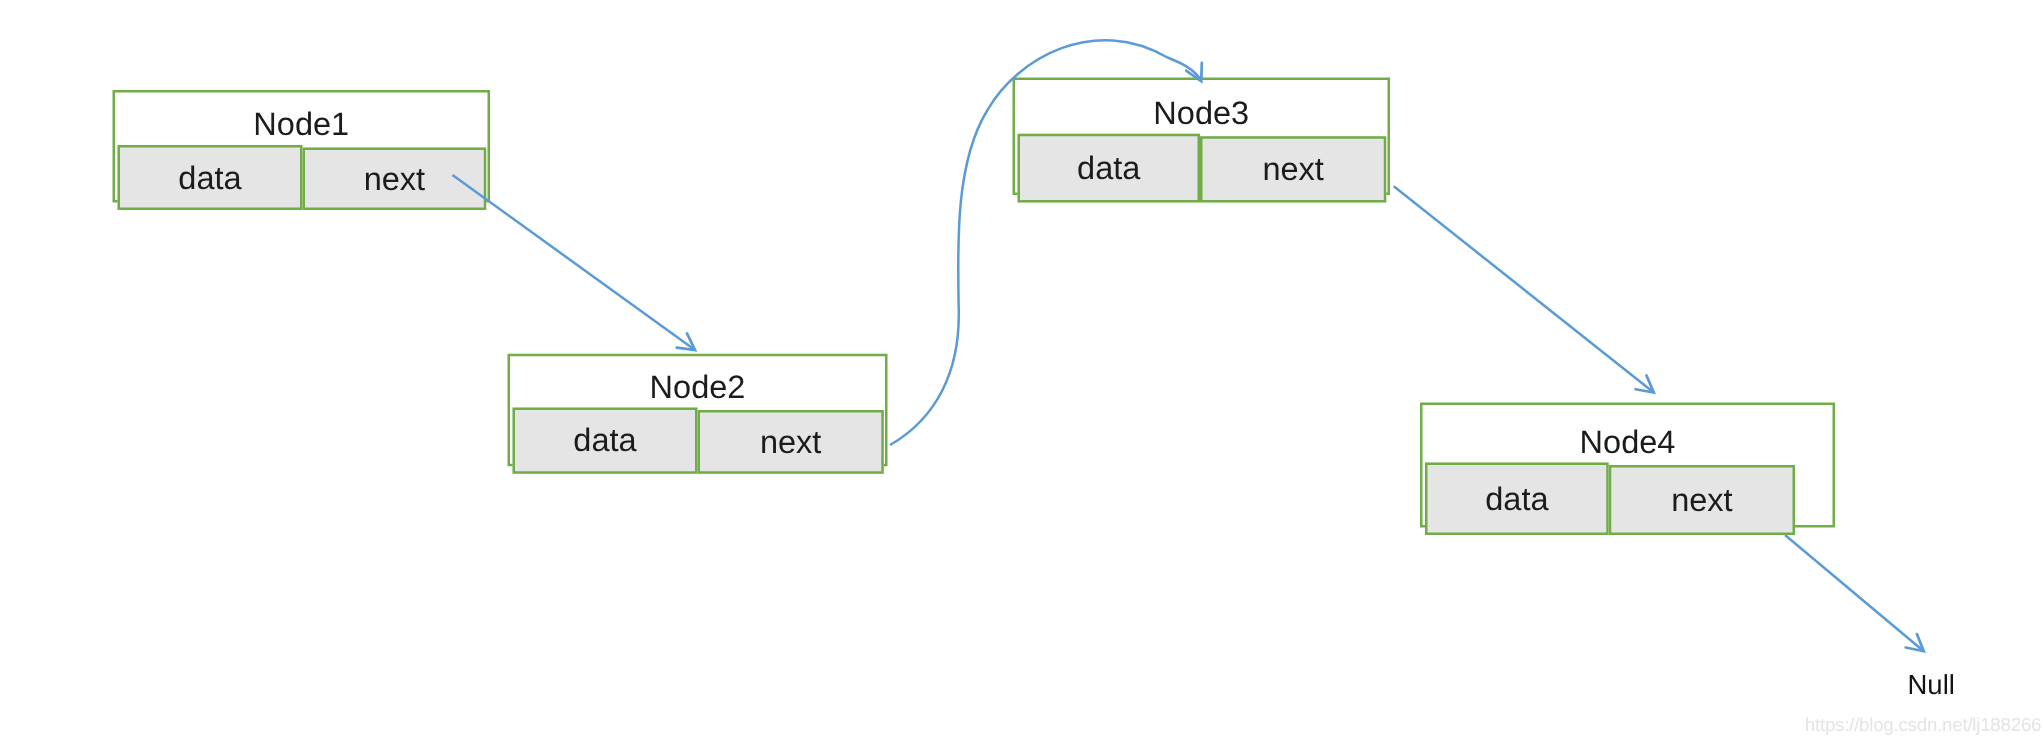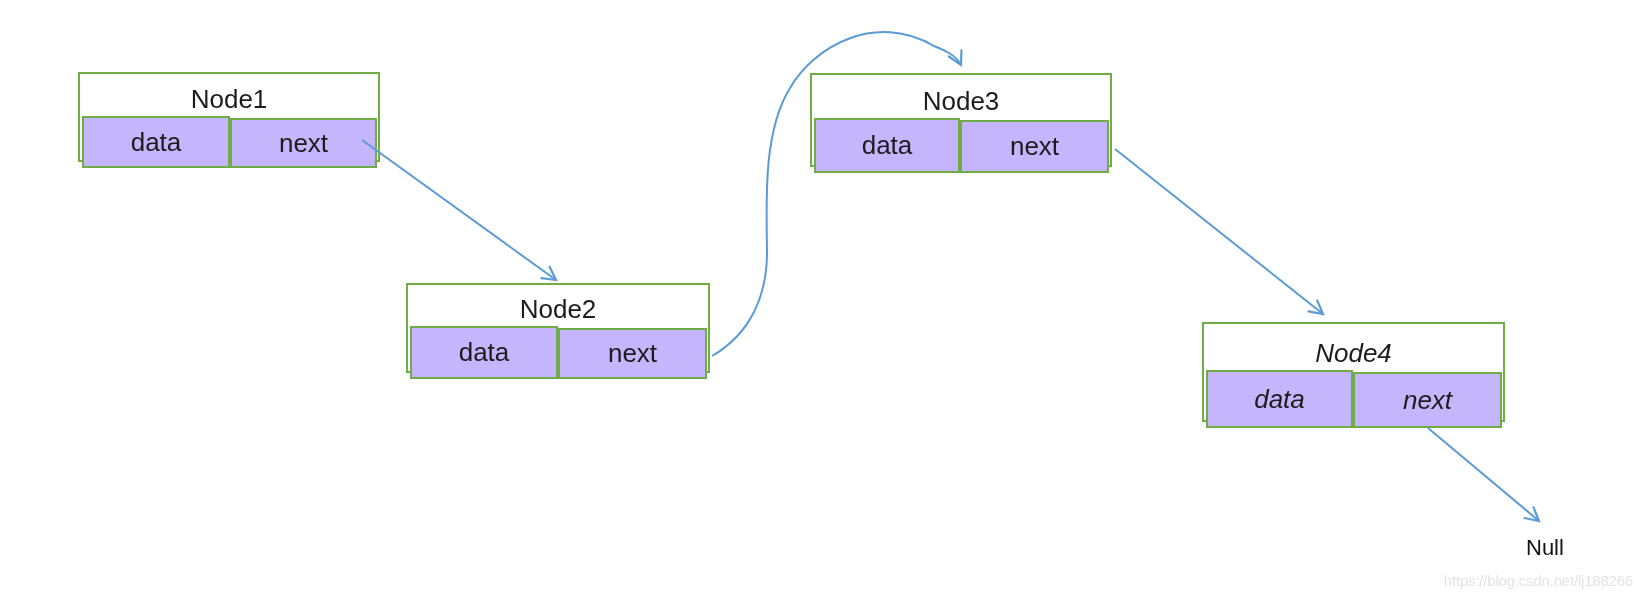--- a/index.html
+++ b/index.html
@@ -27,21 +27,21 @@
   }
   .node .title{
     position:absolute;left:0;top:0;width:100%;
     display:flex;align-items:flex-end;justify-content:center;
     font-size:26px;color:var(--ink);
     box-sizing:border-box;padding-bottom:1px;
     z-index:2;white-space:nowrap;
   }
   .node .cell{
     position:absolute;
-    background:#c4b5fd;
+    background:#e5e5e5;
     border:2px solid var(--green);
     box-sizing:border-box;
     display:flex;align-items:center;justify-content:center;
     font-size:26px;color:var(--ink);
     z-index:2;white-space:nowrap;
   }
   #null-label{
     position:absolute;z-index:2;
     font-size:22px;color:#141414;white-space:nowrap;
   }
@@ -64,37 +64,37 @@
     </defs>
   <path d="M 362 140 L 556 280" fill="none" stroke="#5B9BD5" stroke-width="2" marker-end="url(#arrow-head)"></path>
       <path d="M 712 356 C 750 334 768 296 767 248 C 766 196 764 130 790 88 C 814 46 876 12 934 46 C 944 50 956 55 961 65" fill="none" stroke="#5B9BD5" stroke-width="2" marker-end="url(#arrow-head)"></path>
       <path d="M 1115 149 L 1323 314" fill="none" stroke="#5B9BD5" stroke-width="2" marker-end="url(#arrow-head)"></path>
       <path d="M 1428 428 L 1539 521" fill="none" stroke="#5B9BD5" stroke-width="2" marker-end="url(#arrow-head)"></path>
     </svg>
 
   <div id="null-label" style="left: 1526px; top: 535px;">Null</div>
 
   <div id="watermark" style="color: rgb(228, 228, 231);">https://blog.csdn.net/lj188266</div>
-<div class="node" style="left: 78px; top: 72px; width: 302px; height: 104px; border-radius: 28px;">
+<div class="node" style="left: 90px; top: 72px; width: 302px; height: 104px; border-radius: 28px;">
       <div class="outer" style="height:90px"></div>
       <div class="title" style="height:44px">Node1</div>
       <div class="cell" style="left:4px;top:44px;width:148px;height:52px">data</div>
       <div class="cell" style="left:152px;top:46px;width:147px;height:50px">next</div>
     </div>
     <div class="node" style="left: 406px; top: 283px; width: 304px; height: 96px; border-radius: 22px;">
       <div class="outer" style="height:90px"></div>
       <div class="title" style="height:43px">Node2</div>
       <div class="cell" style="left:4px;top:43px;width:148px;height:53px">data</div>
       <div class="cell" style="left:152px;top:45px;width:149px;height:51px">next</div>
     </div>
-    <div class="node" style="left: 810px; top: 73px; width: 302px; height: 100px;">
+    <div class="node" style="left: 810px; top: 62px; width: 302px; height: 100px;">
       <div class="outer" style="height:94px"></div>
       <div class="title" style="height:45px">Node3</div>
       <div class="cell" style="left:4px;top:45px;width:146px;height:55px">data</div>
       <div class="cell" style="left:150px;top:47px;width:149px;height:53px">next</div>
     </div>
-    <div class="node" style="left: 1202px; top: 322px; width: 303px; height: 106px; font-style: italic;">
+    <div class="node" style="left: 1136px; top: 322px; width: 332px; height: 106px;">
       <div class="outer" style="height:100px"></div>
       <div class="title" style="height:48px">Node4</div>
       <div class="cell" style="left:4px;top:48px;width:147px;height:58px">data</div>
       <div class="cell" style="left:151px;top:50px;width:149px;height:56px">next</div>
     </div>
   </div>
 
 </body></html>

